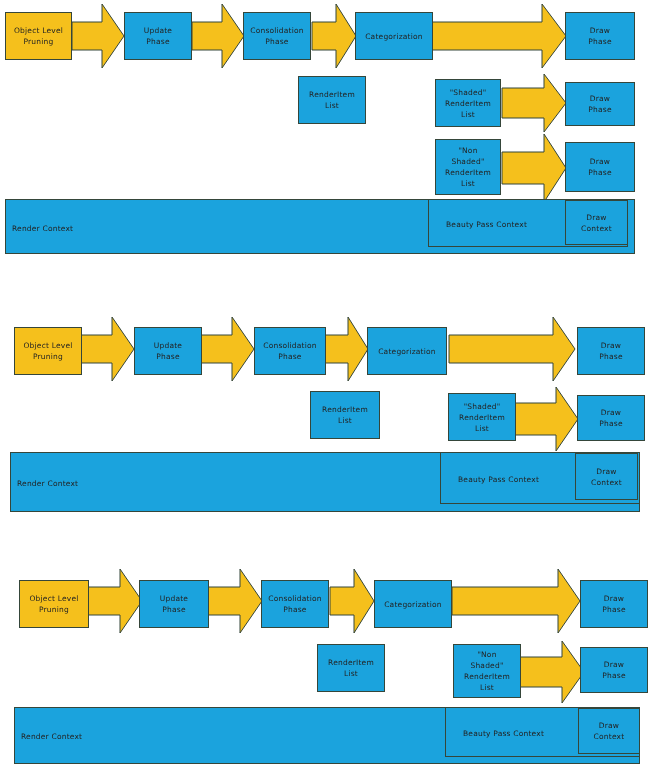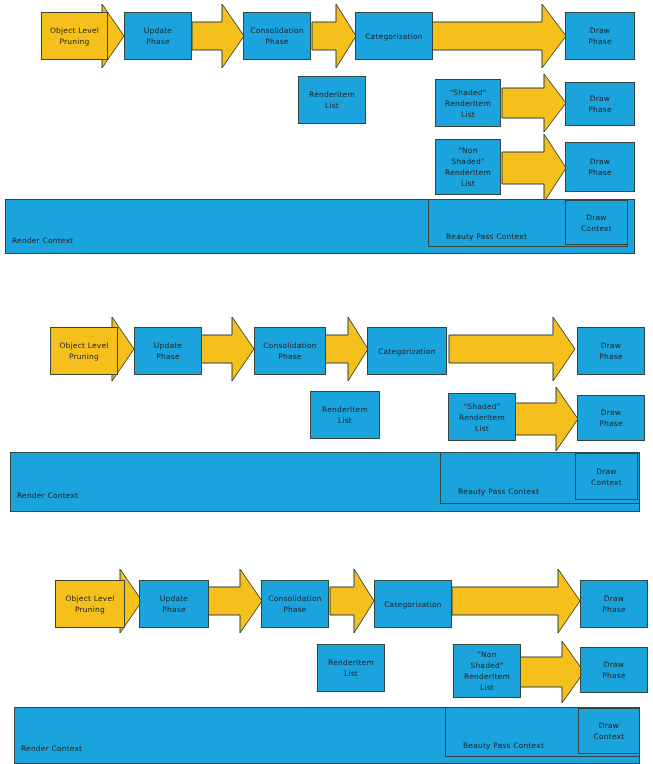--- a/index.html
+++ b/index.html
@@ -35,36 +35,35 @@
     justify-content: center;
     text-align: center;
     font-size: 7.5px;
     line-height: 11px;
     color: #232323;
     letter-spacing: 0.2px;
     white-space: pre-line;
     padding: 1px;
   }
   .node.blue   { background: #1ba3dd; }
-  .node.yellow { background: #f5c01c; margin-left: 36px; }
+  .node.yellow { background: #f5c01c; }
 
   
   .ctx {
     position: absolute;
     box-sizing: border-box;
     background: #1ba3dd;
     border: 1px solid #35463a;
     font-size: 7.5px;
     color: #232323;
     letter-spacing: 0.2px;
   }
   .ctx > .ctx-label {
     position: absolute;
     white-space: nowrap;
-    margin-top: 12px;
   }
   .ctx-outer > .ctx-label { left: 6px; }
   .ctx-mid   > .ctx-label { left: 17px; }
   .ctx-draw {
     display: flex;
     align-items: center;
     justify-content: center;
     text-align: center;
     line-height: 11px;
     white-space: pre-line;

